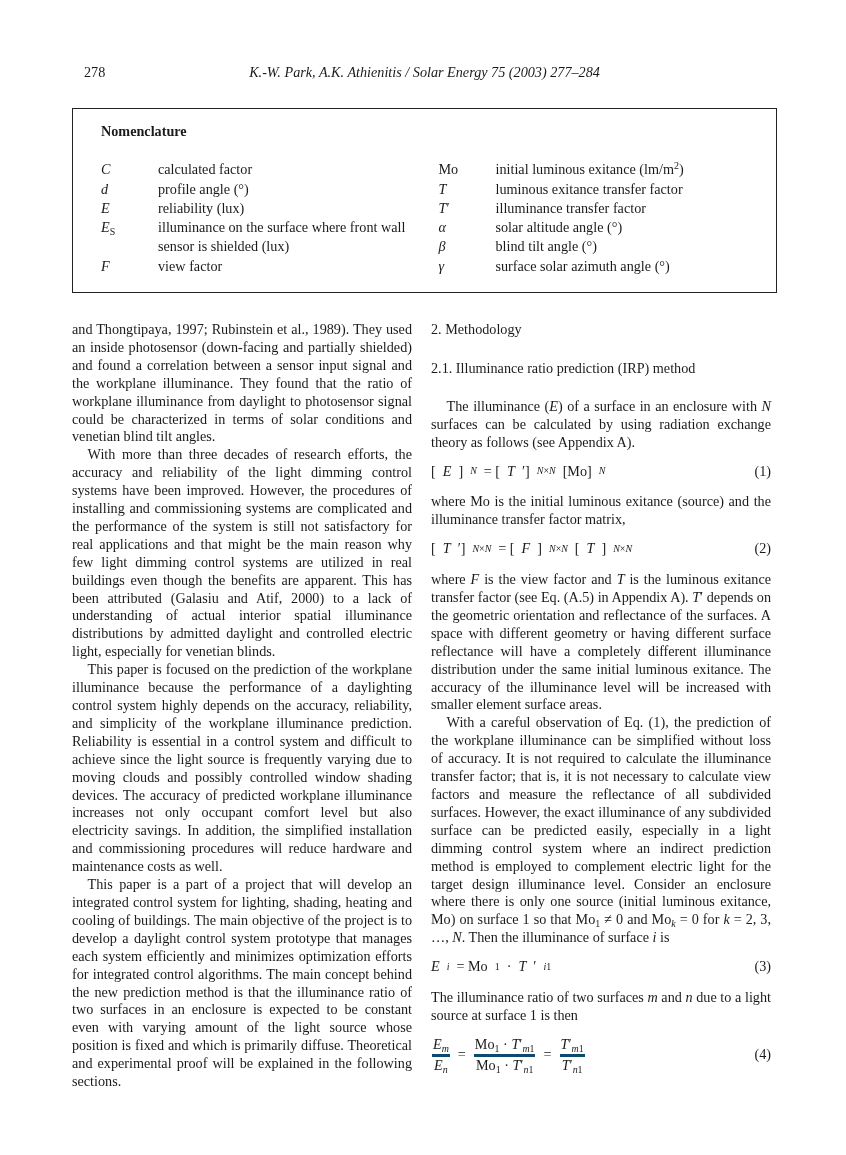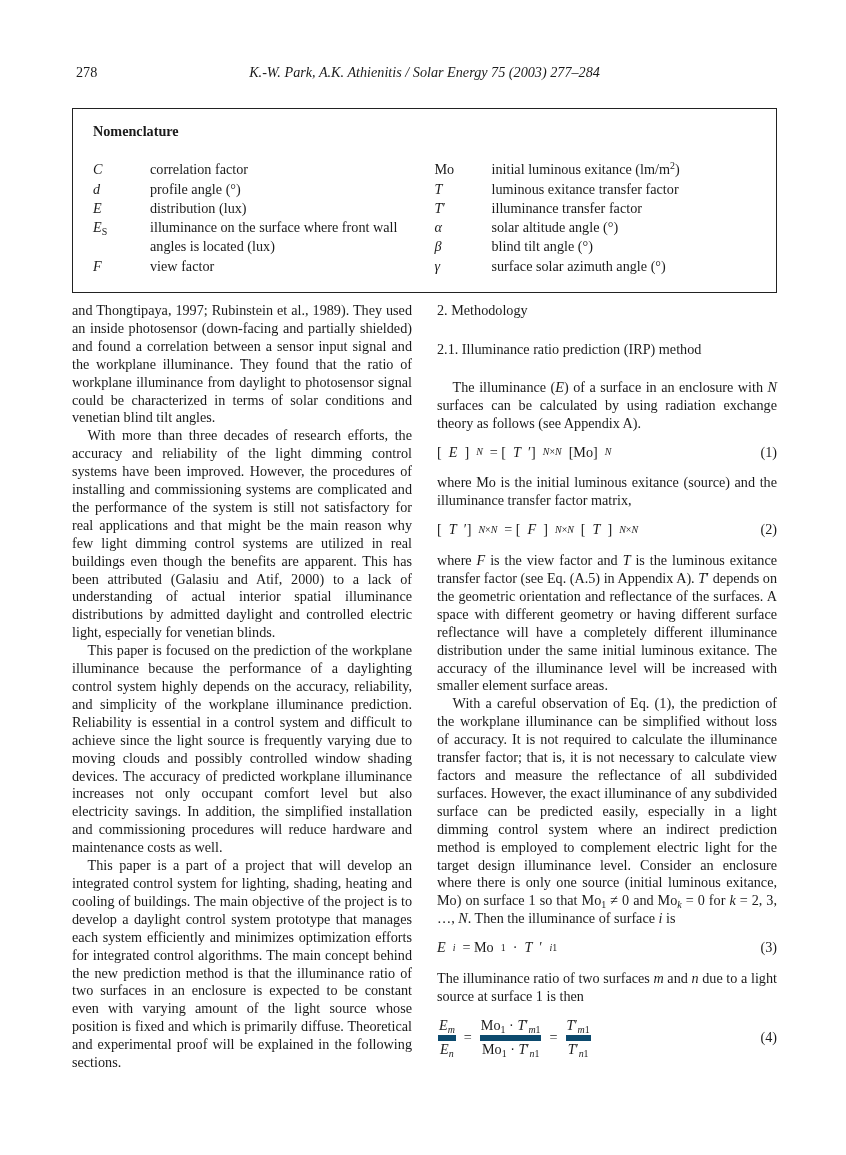--- a/index.html
+++ b/index.html
@@ -12,85 +12,85 @@
     color:#1a1a1a;
     font-family:"Liberation Serif","DejaVu Serif",serif;
     font-size:14.2px;
     line-height:17.9px;
     box-sizing:border-box;
     padding:64px 69px 0 72px;
     overflow:hidden;
   }
   
   .header{position:relative;text-align:center;font-style:italic;margin-bottom:26px;}
-  .page-num{position:absolute;left:4px;top:0;font-style:normal;}
+  .page-num{position:absolute;left:12px;top:0;font-style:normal;}
   
   .nomenclature{
     border:1.2px solid #222;
-    padding:13px 18px 16px 20px;
-    margin-bottom:9px;
+    padding:13px 18px 16px 28px;
+    margin-bottom:28px;
     line-height:19.3px;
   }
   .nom-title{font-weight:bold;margin-bottom:19px;}
   .nom-cols{display:flex;gap:18px;}
   .nom-col{flex:1 1 0;}
   .nom-row{display:flex;align-items:flex-start;}
   .nom-sym{flex:0 0 57px;}
   .nom-def{flex:1 1 auto;}
   
-  .columns{display:flex;gap:25px;}
+  .columns{display:flex;gap:19px;}
   .col{width:340px;flex:0 0 340px;text-align:justify;}
   .col p{margin:0;text-indent:1.1em;}
   .col p.no-indent{text-indent:0;}
   h2.sec{font-size:inherit;font-weight:normal;margin:0 0 21px 0;line-height:17.9px;}
   h3.subsec{font-size:inherit;font-weight:normal;margin:0 0 20px 0;line-height:17.9px;}
   
   .equation{
     display:flex;justify-content:space-between;align-items:center;
     margin:11px 0 13px 0;text-align:left;
   }
   .eq-body{display:inline-flex;align-items:center;gap:7px;white-space:nowrap;}
   .eq-num{flex:0 0 auto;}
   sub,sup{font-size:0.7em;line-height:0;}
   sub{vertical-align:-0.35em;}
   sup{vertical-align:0.55em;}
   .frac{display:inline-flex;flex-direction:column;align-items:center;text-align:right;line-height:1.25;}
-  .frac .den{border-top:6px solid #0c4a6e;}
+  .frac .den{border-top:3px solid #0c4a6e;}
   .frac .num,.frac .den{padding:0 2px;display:block;}
   i{font-style:italic;}
 </style>
 </head>
 <body>
 
 <div class="page">
 
   <div class="header">
     <span class="page-num">278</span>
     <span>K.-W. Park, A.K. Athienitis / Solar Energy 75 (2003) 277–284</span>
   </div>
 
   <div class="nomenclature">
     <div class="nom-title">Nomenclature</div>
     <div class="nom-cols">
       <div class="nom-col">
         <div class="nom-row">
           <span class="nom-sym"><i>C</i></span>
-          <span class="nom-def">correlation factor</span>
+          <span class="nom-def">calculated factor</span>
         </div>
         <div class="nom-row">
           <span class="nom-sym"><i>d</i></span>
           <span class="nom-def">profile angle (°)</span>
         </div>
         <div class="nom-row">
           <span class="nom-sym"><i>E</i></span>
-          <span class="nom-def">distribution (lux)</span>
+          <span class="nom-def">reliability (lux)</span>
         </div>
         <div class="nom-row">
           <span class="nom-sym"><i>E</i><sub>S</sub></span>
-          <span class="nom-def">illuminance on the surface where front wall angles is located (lux)</span>
+          <span class="nom-def">illuminance on the surface where front wall sensor is shielded (lux)</span>
         </div>
         <div class="nom-row">
           <span class="nom-sym"><i>F</i></span>
           <span class="nom-def">view factor</span>
         </div>
       </div>
       <div class="nom-col">
         <div class="nom-row">
           <span class="nom-sym">Mo</span>
           <span class="nom-def">initial luminous exitance (lm/m<sup>2</sup>)</span>

